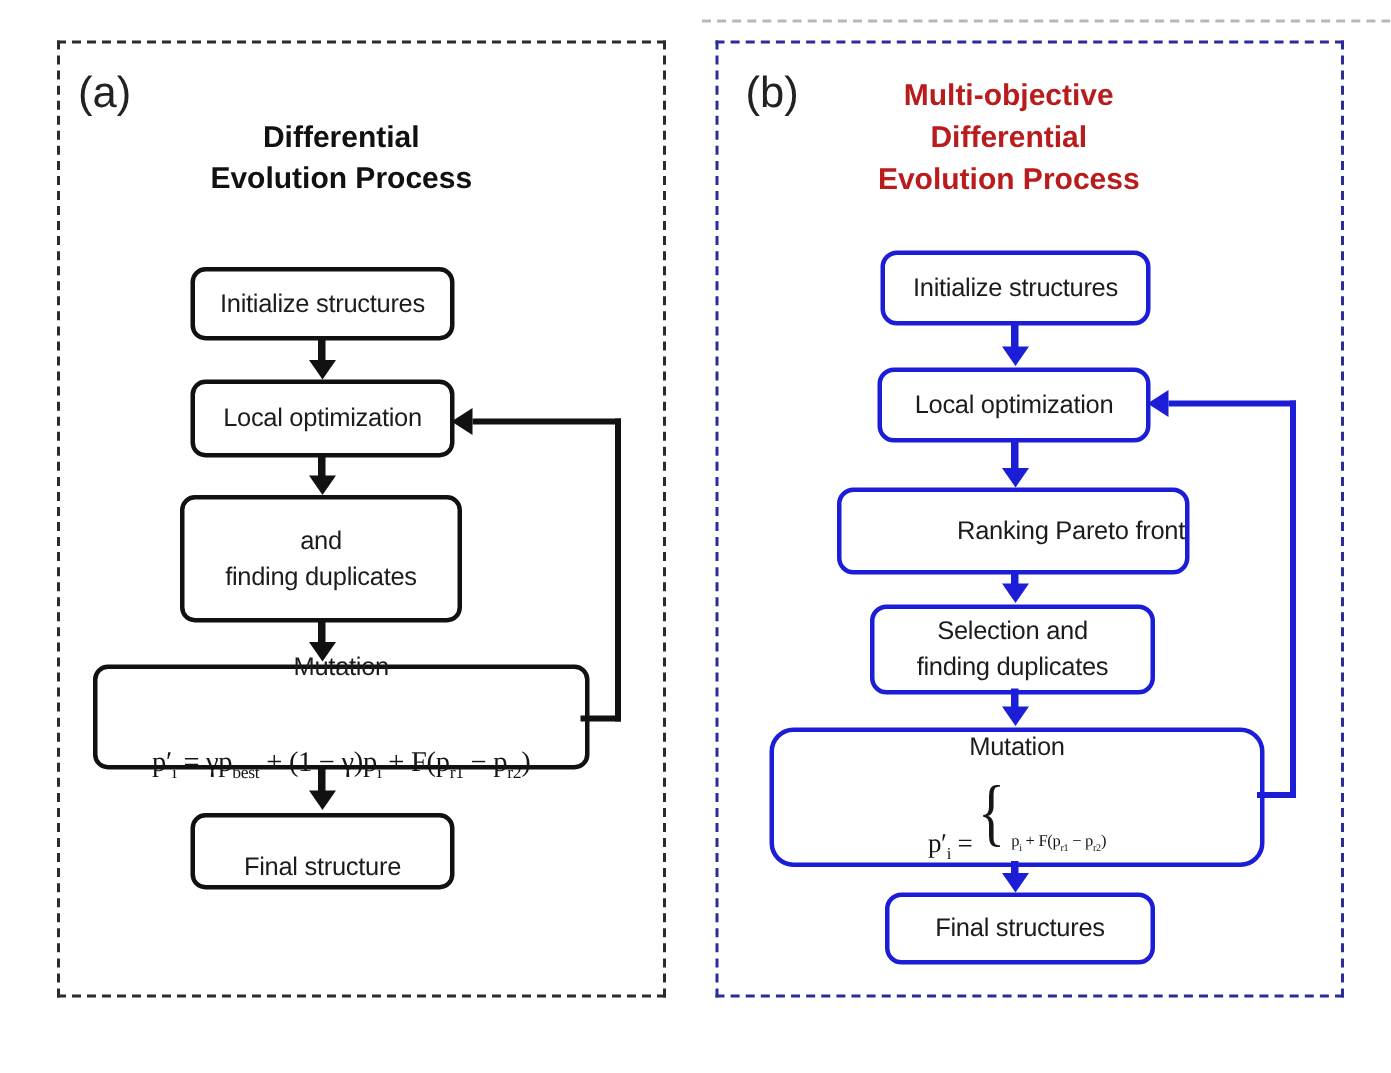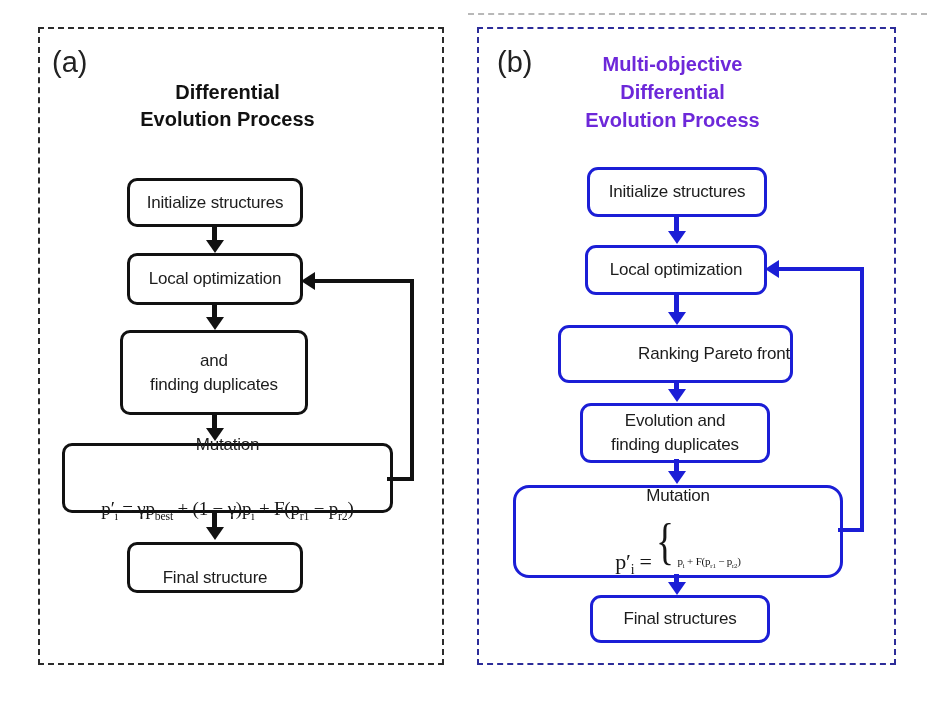--- a/index.html
+++ b/index.html
@@ -11,21 +11,21 @@
   
   .panel-frame { position:absolute; background:transparent; }
   .frame-a { border:2px dashed #2b2b2b; }
   .frame-b { border:2px dashed #2c2c99; }
   .gray-top-line { position:absolute; border-top:2px dashed #b8b8b8; }
 
   
   .panel-label { position:absolute; font-size:29px; color:#222; }
   .title { position:absolute; text-align:center; font-weight:bold; font-size:20px; line-height:27px; }
   .title-a { color:#111; }
-  .title-b { color:#6d28d9; line-height:28px; }
+  .title-b { color:#b91c1c; line-height:28px; }
 
   
   .fbox {
     position:absolute; background:#ffffff; display:flex; flex-direction:column;
     align-items:center; justify-content:center; text-align:center;
     font-size:17px; letter-spacing:-0.2px; color:#1c1c1c;
   }
   .fbox.black { border:3px solid #111; border-radius:10px; }
   .fbox.blue  { border:3px solid #1b1ed6; border-radius:11px; }
   .fbox .line { line-height:24px; }
@@ -126,28 +126,28 @@
 
   <div class="fbox blue" style="left:585px; top:245px; width:176px; height:44px;">
     <div class="line">Local optimization</div>
   </div>
 
   <div class="fbox blue" style="left:558px; top:325px; width:229px; height:52px;align-items:flex-end;">
     <div class="line">Ranking Pareto front</div>
   </div>
 
   <div class="fbox blue" style="left:580px; top:403px; width:184px; height:54px;">
-    <div class="line">Evolution and</div>
+    <div class="line">Selection and</div>
     <div class="line">finding duplicates</div>
   </div>
 
   <div class="fbox blue" style="left:513px; top:485px; width:324px; height:87px; border-radius:16px;">
     <div class="line">Mutation</div>
     <div class="piecewise">
-      <span class="formula" style="font-size:22px;">p′<sub>i</sub> = </span>
+      <span class="formula" style="font-size:18px;">p′<sub>i</sub> = </span>
       <span class="brace">{</span>
       <span class="cases">
         <span class="formula">p<sub>i</sub> + F(p<sub>r1</sub> − p<sub>r2</sub>)</span>
       </span>
     </div>
   </div>
 
   <div class="fbox blue" style="left:590px; top:595px; width:174px; height:42px;justify-content:center;">
     <div class="line">Final structures</div>
   </div>

